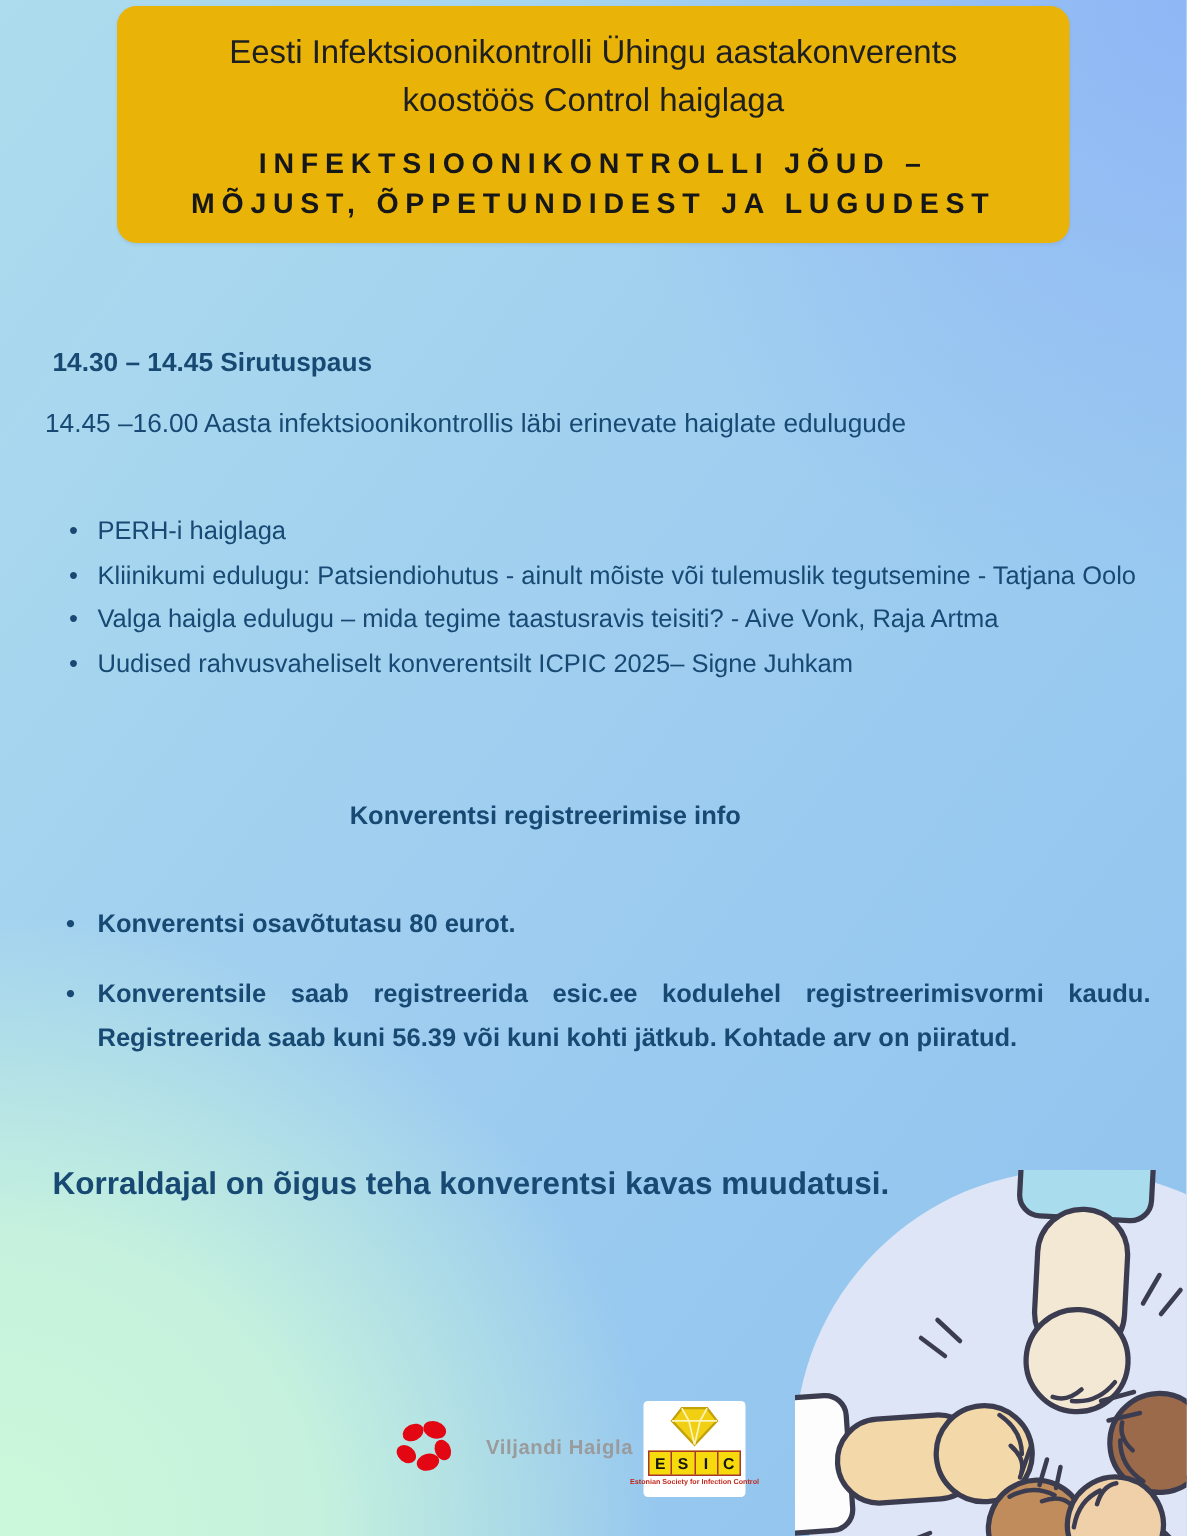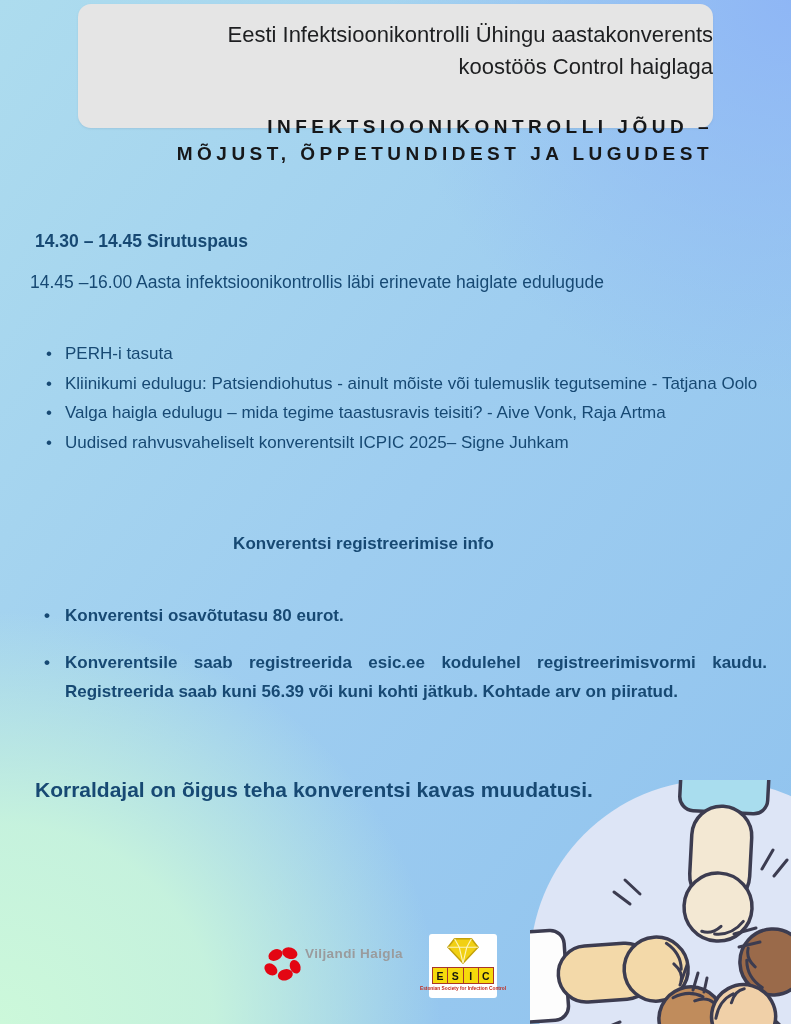--- a/index.html
+++ b/index.html
@@ -8,28 +8,28 @@
     font-family:"Liberation Sans",sans-serif;
     background-image:
       radial-gradient(circle 620px at 100% 0%, rgba(141,180,246,.9) 0%, rgba(141,180,246,0) 65%),
       radial-gradient(ellipse 90% 65% at 0% 100%, #ccf8da 0%, rgba(204,248,218,.85) 30%, rgba(204,248,218,0) 62%),
       linear-gradient(128deg,#addcee 0%,#9ecdf0 50%,#8fc2ee 100%);
   }
   .abs{position:absolute;}
 
   
   .card{
-    left:78px;top:4px;width:635px;height:124px;background:#e5e5e5;
-    border-radius:13px;text-align:right;color:#1e1f21;
+    left:78px;top:4px;width:635px;height:158px;background:#eab308;
+    border-radius:13px;text-align:center;color:#1e1f21;
     box-shadow:0 1px 2px rgba(120,150,180,.25);
   }
   .card .sub{font-size:22px;line-height:32px;}
   .card .sub.first{margin-top:15px;}
   .card .title{font-size:19px;font-weight:bold;letter-spacing:4.5px;line-height:27px;color:#161719;}
-  .card .title.first{margin-top:30px;}
+  .card .title.first{margin-top:13px;}
 
   .blue{color:#174973;}
 
   .slot1{left:35px;top:231px;font-size:17.5px;font-weight:bold;}
   .slot2{left:30px;top:272px;width:612px;font-size:17.5px;font-weight:normal;line-height:20px;}
 
   .blist{left:46px;top:339px;width:714px;}
   .blist .li{display:flex;font-size:17px;line-height:29.5px;}
   .blist .dot{flex:0 0 19px;}
   .blist .dot::before{content:"\2022";}
@@ -43,21 +43,21 @@
   .blist2 .dot::before{content:"\2022";}
   .blist2 .txt{flex:1;text-align:justify;}
   .blist2 .txt.nojust{text-align:left;}
 
   .disclaimer{left:35px;top:778px;font-size:21px;font-weight:bold;}
 
   
   .illus{left:530px;top:780px;width:370px;height:370px;}
 
   
-  .viljandi{left:263px;top:946px;display:flex;align-items:flex-start;gap:1px;}
+  .viljandi{left:263px;top:946px;display:flex;align-items:center;gap:20px;}
   .viljandi .name{font-size:13.5px;font-weight:bold;color:#9a9b9d;letter-spacing:.4px;white-space:nowrap;}
 
   
   .esic{left:429px;top:934px;width:68px;height:64px;background:#ffffff;border-radius:3px;
         display:flex;flex-direction:column;align-items:center;padding-top:2px;box-sizing:border-box;}
   .esic-letters{display:flex;width:60px;background:#f6da0b;border:1px solid #a8362a;margin-top:1px;}
   .esic-letter{flex:1;text-align:center;font-size:10.5px;font-weight:bold;color:#15150f;
                padding:2px 0 1px 0;border-right:1px solid #a8362a;}
   .esic-letter:last-child{border-right:none;}
   .esic-sub{font-size:4.8px;font-weight:bold;color:#c0281c;margin-top:2px;white-space:nowrap;}
@@ -71,21 +71,21 @@
   <div class="title first">INFEKTSIOONIKONTROLLI JÕUD –</div>
   <div class="title">MÕJUST, ÕPPETUNDIDEST JA LUGUDEST</div>
 </div>
 
 <div class="abs blue slot1">14.30 – 14.45 Sirutuspaus</div>
 <div class="abs blue slot2">14.45 –16.00 Aasta infektsioonikontrollis läbi erinevate haiglate edulugude</div>
 
 <div class="abs blue blist">
   <div class="li">
     <span class="dot"></span>
-    <span class="txt">PERH-i tasuta</span>
+    <span class="txt">PERH-i haiglaga</span>
   </div>
   <div class="li">
     <span class="dot"></span>
     <span class="txt">Kliinikumi edulugu: Patsiendiohutus - ainult mõiste või tulemuslik tegutsemine - Tatjana Oolo</span>
   </div>
   <div class="li">
     <span class="dot"></span>
     <span class="txt">Valga haigla edulugu – mida tegime taastusravis teisiti? - Aive Vonk, Raja Artma</span>
   </div>
   <div class="li">

